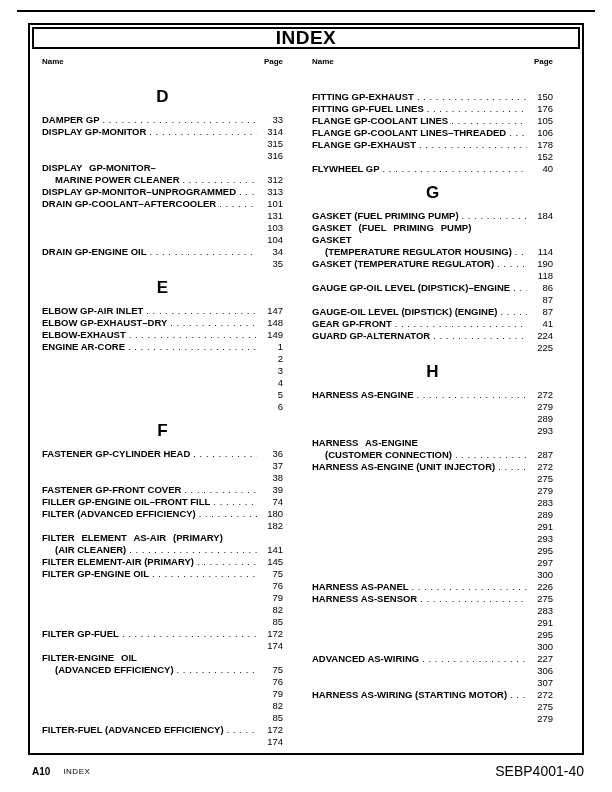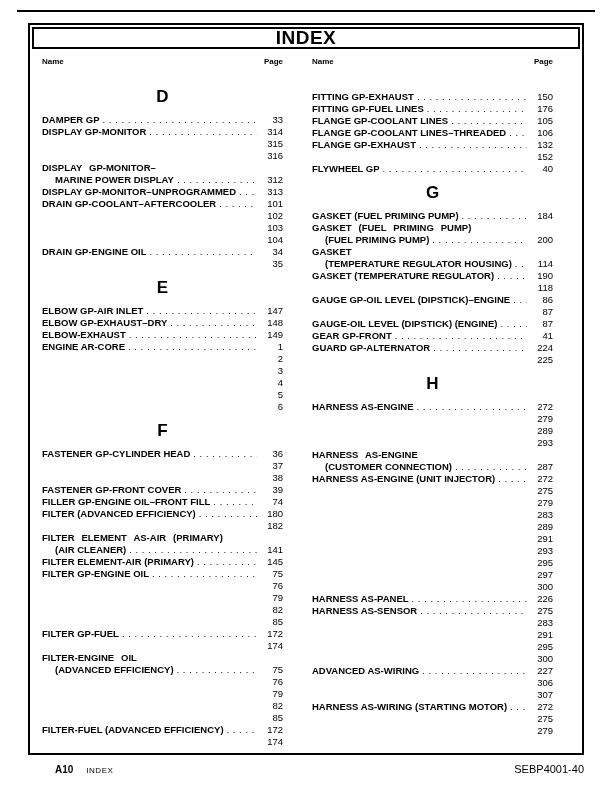--- a/index.html
+++ b/index.html
@@ -54,26 +54,26 @@
     flex:1 1 auto; overflow:hidden; margin:0 2px 0 3px;
     min-width:6px; white-space:nowrap;
   }
   .dots::after {
     content:". . . . . . . . . . . . . . . . . . . . . . . . . . . . . . . . . . . . . . . . . . . . . . . . . . . . . . . . . . . .";
     letter-spacing:0.5px;
   }
   .pg { width:24px; text-align:right; flex:0 0 auto; }
   .row.cont .pg { margin-left:auto; }
   .footer {
-    position:absolute; left:55px; right:28px; top:763px;
-    display:flex; align-items:flex-end;
+    position:absolute; left:32px; right:28px; top:763px;
+    display:flex; align-items:center;
   }
   .footer .code { font-size:10px; font-weight:bold; }
   .footer .label { font-size:8px; margin-left:13px; letter-spacing:0.5px; }
-  .footer .doc { margin-left:auto; font-size:11px; }
+  .footer .doc { margin-left:auto; font-size:14px; }
 </style>
 </head>
 <body>
 
 <div class="top-rule"></div>
 
 <div class="outer-box">
   <div class="title-box">
     <span>INDEX</span>
   </div>
@@ -105,36 +105,36 @@
         <div class="row cont">
           <span class="pg">315</span>
         </div>
         <div class="row cont">
           <span class="pg">316</span>
         </div>
         <div class="row">
           <span class="name justified">DISPLAY GP-MONITOR–</span>
         </div>
         <div class="row indent">
-          <span class="name">MARINE POWER DISPLAY</span>
+          <span class="name">MARINE POWER CLEANER</span>
           <span class="dots"></span>
           <span class="pg">312</span>
         </div>
         <div class="row">
           <span class="name">DISPLAY GP-MONITOR–UNPROGRAMMED</span>
           <span class="dots"></span>
           <span class="pg">313</span>
         </div>
         <div class="row">
           <span class="name">DRAIN GP-COOLANT–AFTERCOOLER</span>
           <span class="dots"></span>
           <span class="pg">101</span>
         </div>
         <div class="row cont">
-          <span class="pg">102</span>
+          <span class="pg">131</span>
         </div>
         <div class="row cont">
           <span class="pg">103</span>
         </div>
         <div class="row cont">
           <span class="pg">104</span>
         </div>
         <div class="row">
           <span class="name">DRAIN GP-ENGINE OIL</span>
           <span class="dots"></span>
@@ -293,43 +293,38 @@
           <span class="pg">105</span>
         </div>
         <div class="row">
           <span class="name">FLANGE GP-COOLANT LINES–THREADED</span>
           <span class="dots"></span>
           <span class="pg">106</span>
         </div>
         <div class="row">
           <span class="name">FLANGE GP-EXHAUST</span>
           <span class="dots"></span>
-          <span class="pg">132</span>
+          <span class="pg">178</span>
         </div>
         <div class="row cont">
           <span class="pg">152</span>
         </div>
         <div class="row">
           <span class="name">FLYWHEEL GP</span>
           <span class="dots"></span>
           <span class="pg">40</span>
         </div>
         <div class="sec-heading">G</div>
         <div class="row">
           <span class="name">GASKET (FUEL PRIMING PUMP)</span>
           <span class="dots"></span>
           <span class="pg">184</span>
         </div>
         <div class="row">
           <span class="name justified">GASKET (FUEL PRIMING PUMP)</span>
-        </div>
-        <div class="row indent">
-          <span class="name">(FUEL PRIMING PUMP)</span>
-          <span class="dots"></span>
-          <span class="pg">200</span>
         </div>
         <div class="row">
           <span class="name justified">GASKET</span>
         </div>
         <div class="row indent">
           <span class="name">(TEMPERATURE REGULATOR HOUSING)</span>
           <span class="dots"></span>
           <span class="pg">114</span>
         </div>
         <div class="row">

